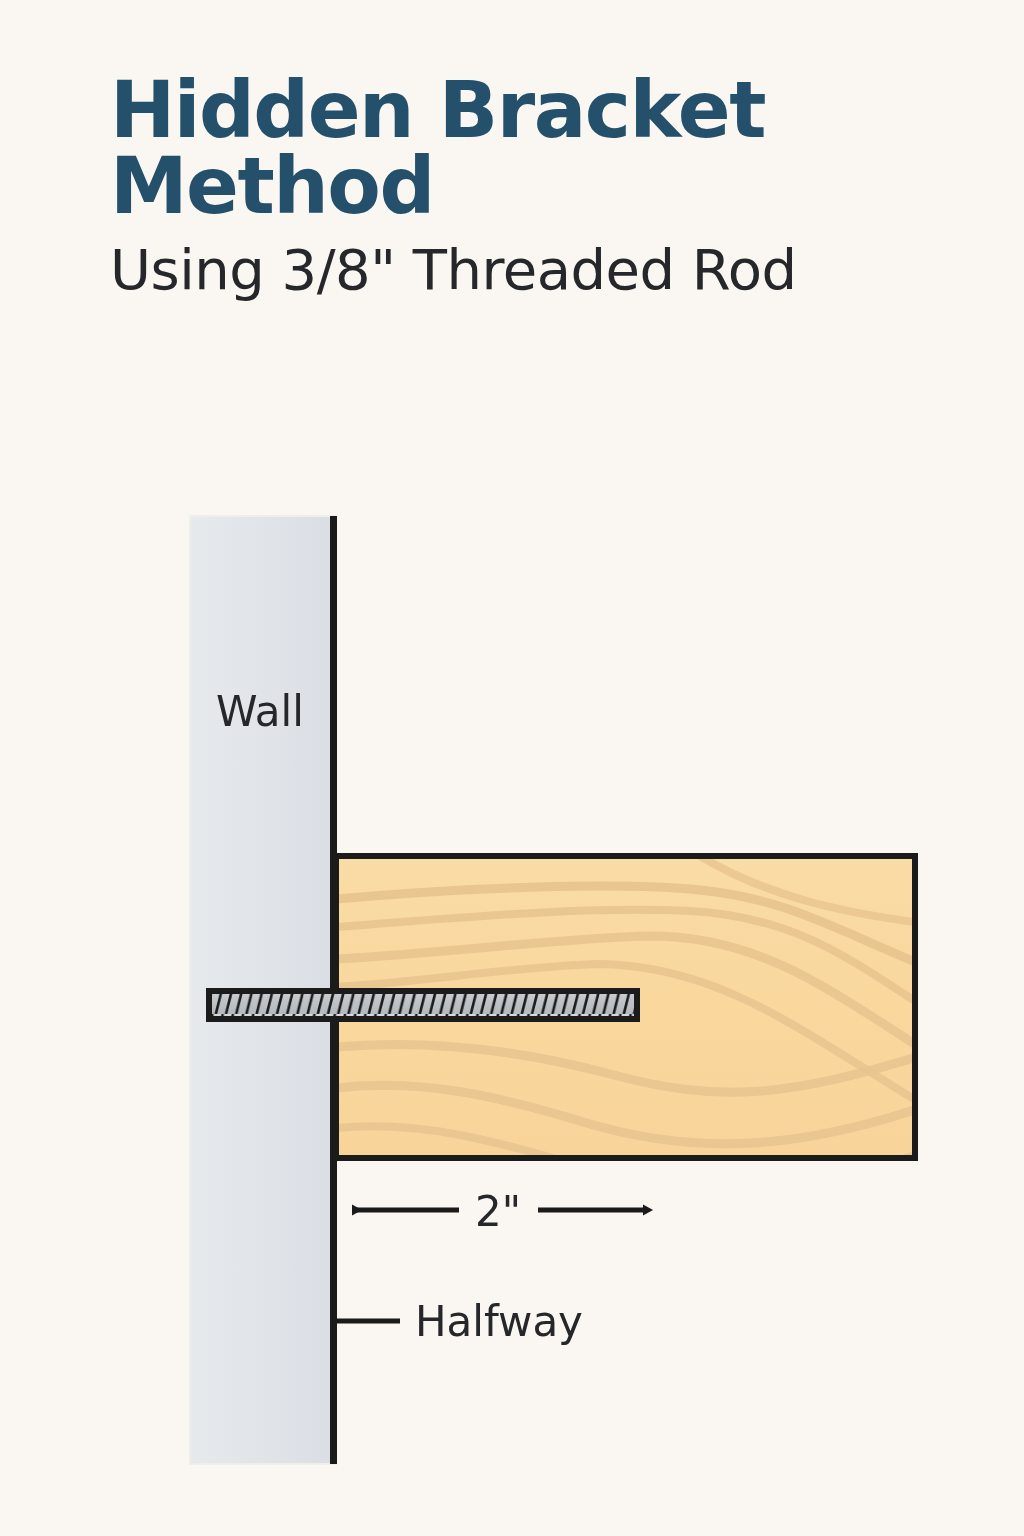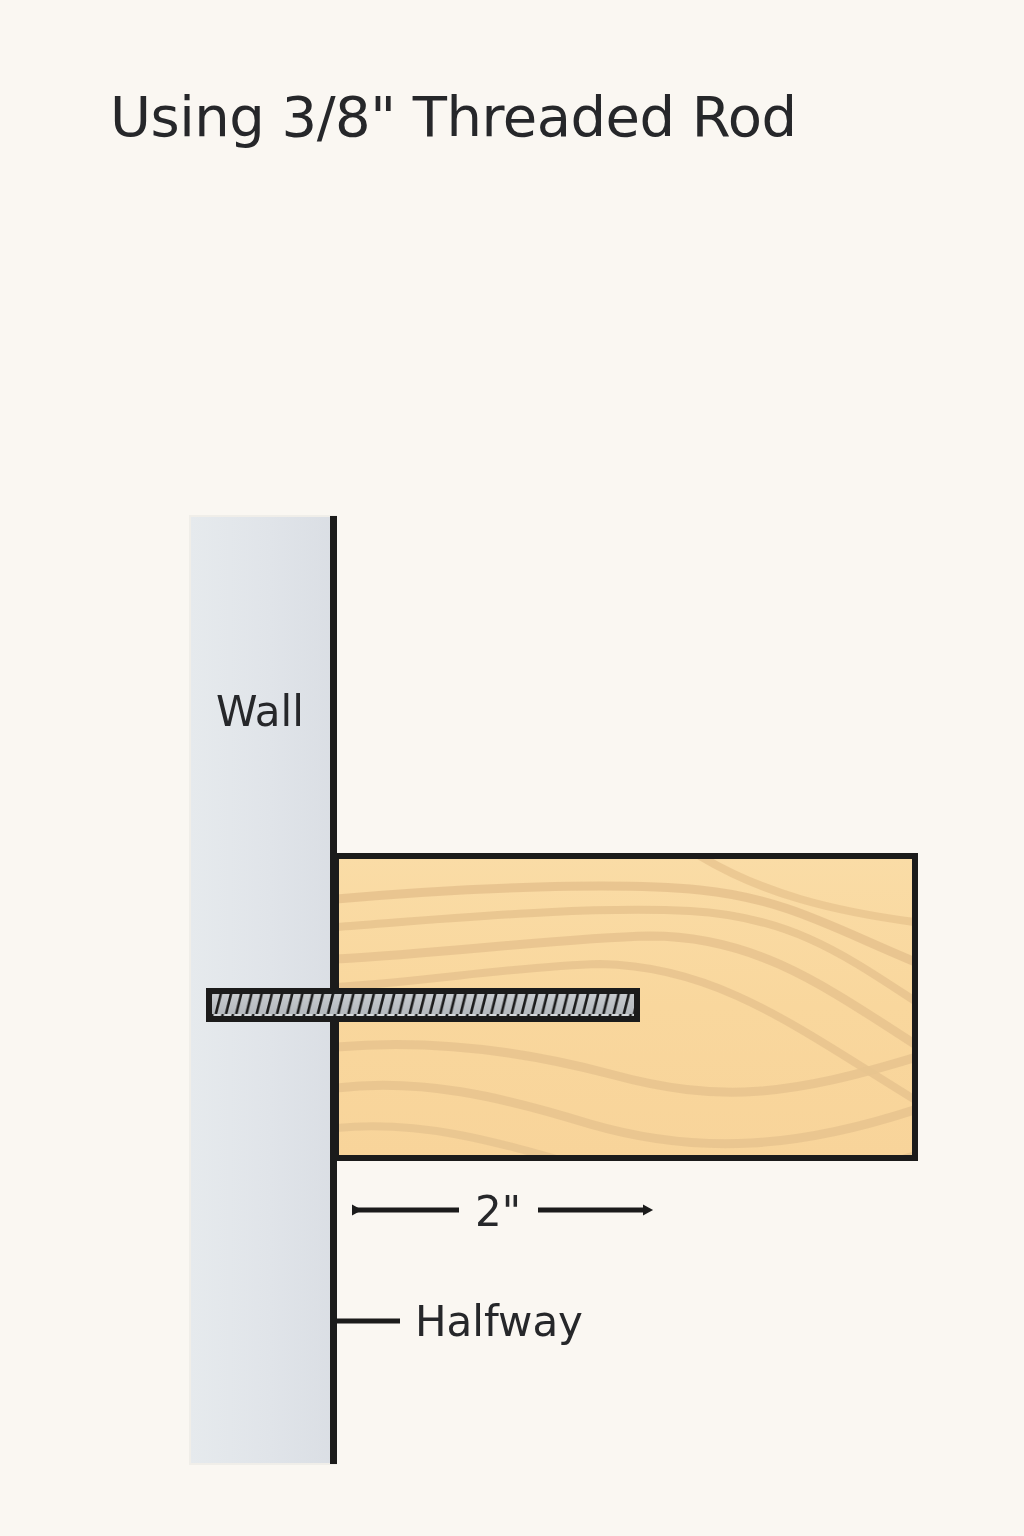--- a/index.html
+++ b/index.html
@@ -68,20 +68,21 @@
   .label-wall { font-size: 42px; }
   .label-dim  { font-size: 42px; }
   .label-half { font-size: 42px; }
 </style>
 </head>
 <body>
 
 <div id="page">
 
   <div class="header">
+    <h1 class="title">Hidden Bracket Method</h1>
     <h2 class="subtitle">Using 3/8" Threaded Rod</h2>
   </div>
 
   <div class="diagram">
     <svg width="1024" height="1536" viewBox="0 0 1024 1536" xmlns="http://www.w3.org/2000/svg">
 
       <defs>
         <linearGradient id="wallGrad" x1="0" y1="0" x2="1" y2="0">
           <stop offset="0%" stop-color="#e6eaed"></stop>
           <stop offset="55%" stop-color="#e0e4e9"></stop>

